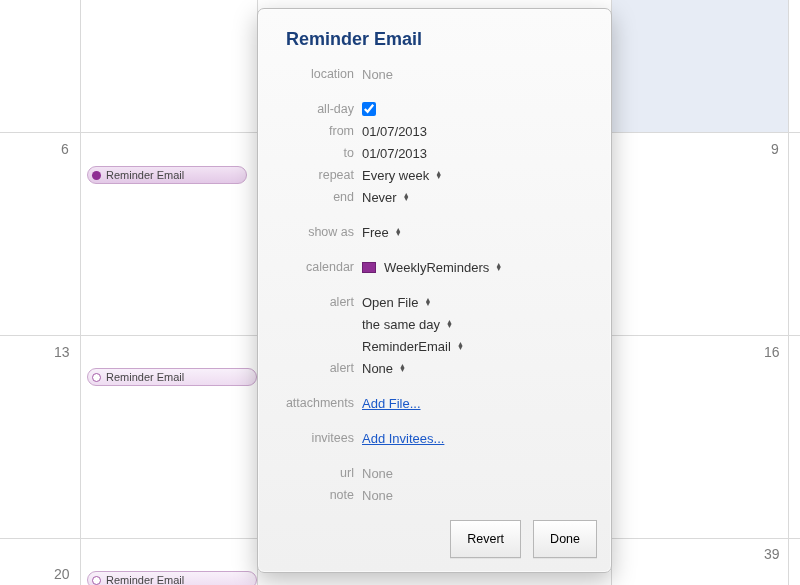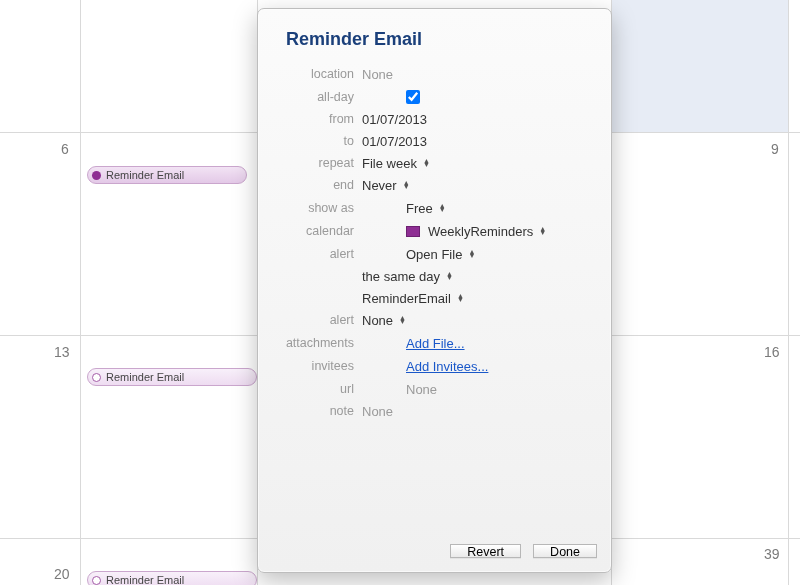--- a/index.html
+++ b/index.html
@@ -29,33 +29,33 @@
   .dot-hollow { background: #fff; border: 1.5px solid #a45ca8; width: 8px; height: 8px; }
   .chip1 { left: 87px; top: 166px; width: 160px; }
   .chip2 { left: 87px; top: 368px; width: 170px; background: linear-gradient(#f8f0fa,#eedcf1); }
   .chip3 { left: 87px; top: 571px; width: 170px; background: linear-gradient(#f8f0fa,#eedcf1); }
 
   
   .popover { position: absolute; left: 257px; top: 8px; width: 355px; height: 565px; border: 1px solid #bdbdbd; border-radius: 7px; background: linear-gradient(#fbfbfb,#f0f0f0); box-shadow: 0 8px 24px rgba(0,0,0,.25), 0 0 0 1px rgba(255,255,255,.6) inset; padding: 18px 10px 12px 10px; }
   .title { color: #1a3f7a; font-weight: 600; font-size: 18px; margin: 2px 0 14px 18px; }
   .rows { display: flex; flex-direction: column; gap: 2px; justify-content: space-between; }
   .row { display: flex; align-items: center; min-height: 20px; }
-  .row.gap-top { margin-top: 1px; gap: 44px; }
+  .row.gap-top { margin-top: 13px; }
   .lbl { width: 94px; text-align: right; color: #9a9a9a; font-size: 12.5px; padding-right: 8px; flex: 0 0 auto; }
   .val { color: #333; font-size: 13px; display: flex; align-items: center; gap: 4px; }
   .val.none { color: #9a9a9a; }
   .val.link a, .val.link span { color: #1a58c9; text-decoration: underline; cursor: pointer; }
   .select { display: inline-flex; align-items: center; gap: 4px; cursor: default; }
   .spinner { display: inline-flex; flex-direction: column; line-height: 4px; font-size: 7px; color: #555; margin-left: 2px; }
   .spinner::before { content: "▲"; }
   .spinner::after  { content: "▼"; }
   .cal-swatch { display: inline-block; width: 14px; height: 11px; background: #8e2e93; border: 1px solid #6c2071; margin-right: 4px; }
   input[type=checkbox] { width: 14px; height: 14px; }
   .btnbar { position: absolute; right: 14px; bottom: 14px; display: flex; gap: 12px; }
-  .btn { height: 14px; padding: 0 16px; border: 1px solid #b7b7b7; border-radius: 0; background: linear-gradient(#ffffff,#eaeaea); font-size: 12.5px; cursor: pointer; box-shadow: 0 1px 0 rgba(0,0,0,.05); }
+  .btn { height: 38px; padding: 0 16px; border: 1px solid #b7b7b7; border-radius: 0; background: linear-gradient(#ffffff,#eaeaea); font-size: 12.5px; cursor: pointer; box-shadow: 0 1px 0 rgba(0,0,0,.05); }
 </style>
 </head>
 <body>
 
 <div class="cal">
   <div class="row-blue"></div>
   <div class="cal-col col-c0"></div>
   <div class="cal-col col-c1"></div>
   <div class="cal-col col-c2"></div>
   <div class="cal-col col-c3"></div>
@@ -103,21 +103,21 @@
       <span class="lbl">from</span>
       <span class="val">01/07/2013</span>
     </div>
     <div class="row">
       <span class="lbl">to</span>
       <span class="val">01/07/2013</span>
     </div>
     <div class="row">
       <span class="lbl">repeat</span>
       <span class="val select">
-        <span>File week</span>
+        <span>Every week</span>
         <span class="spinner"></span>
       </span>
     </div>
     <div class="row">
       <span class="lbl">end</span>
       <span class="val select">
         <span>Never</span>
         <span class="spinner"></span>
       </span>
     </div>

